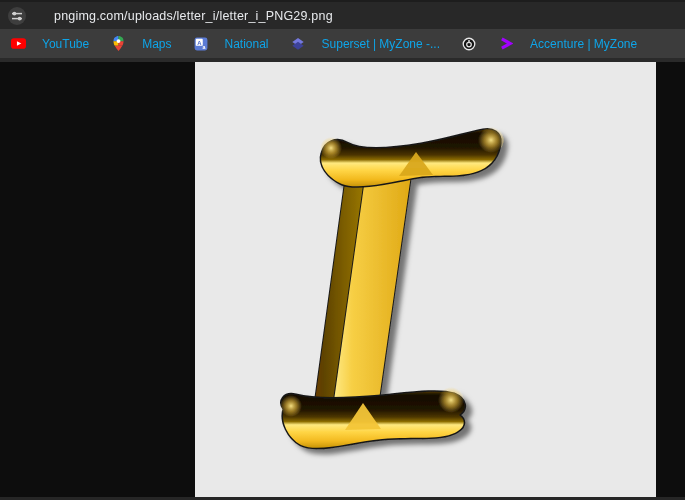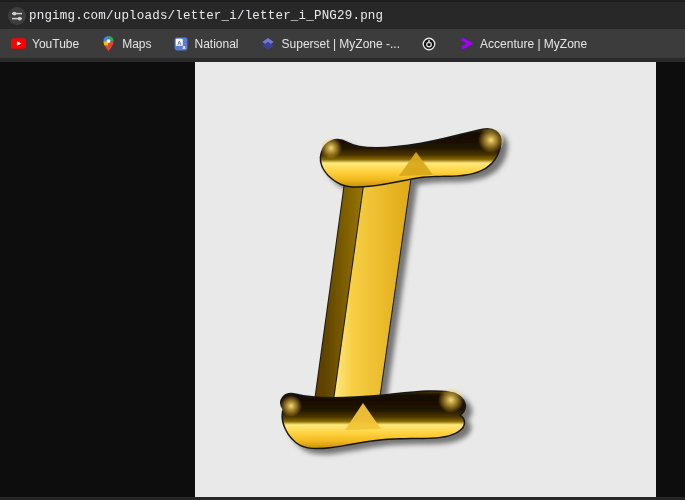--- a/index.html
+++ b/index.html
@@ -15,32 +15,32 @@
     background: #282828;
     border-top: 2px solid #1d1d1d;
     display: flex; align-items: center; padding-left: 8px;
   }
   .site-info-btn {
     width: 18px; height: 18px; border-radius: 50%;
     background: #3e3e3e; display: flex; align-items: center; justify-content: center;
     flex: 0 0 auto; cursor: pointer;
   }
   .url-text {
-    color: #e8eaed; font-size: 12.5px; margin-left: 3px;
-    letter-spacing: 0.2px; white-space: nowrap; cursor: text; font-family: Liberation Mono, monospace;
+    color: #e8eaed; font-size: 12.5px; margin-left: 28px;
+    letter-spacing: 0.2px; white-space: nowrap; cursor: text;
   }
   .bookmarks-bar {
     position: absolute; left: 0; top: 29px; width: 685px; height: 29px;
     background: #3c3c3c;
     display: flex; align-items: center; padding-left: 7px;
   }
   .bm {
-    display: flex; align-items: center; gap: 6px;
+    display: flex; align-items: center; gap: 16px;
     margin-right: 15px; padding: 2px 3px; border-radius: 4px;
-    color: #e5e5e5; font-size: 12px; white-space: nowrap; cursor: pointer;
+    color: #0ea5e9; font-size: 12px; white-space: nowrap; cursor: pointer;
   }
   .bm .ico { display: flex; align-items: center; justify-content: center; width: 16px; height: 16px; flex: 0 0 auto; }
   .chrome-divider {
     position: absolute; left: 0; top: 58px; width: 685px; height: 4px;
     background: #2a2a2a;
   }
   
   .viewer {
     position: absolute; left: 0; top: 62px; width: 685px; height: 435px;
     background: #0d0d0d;

